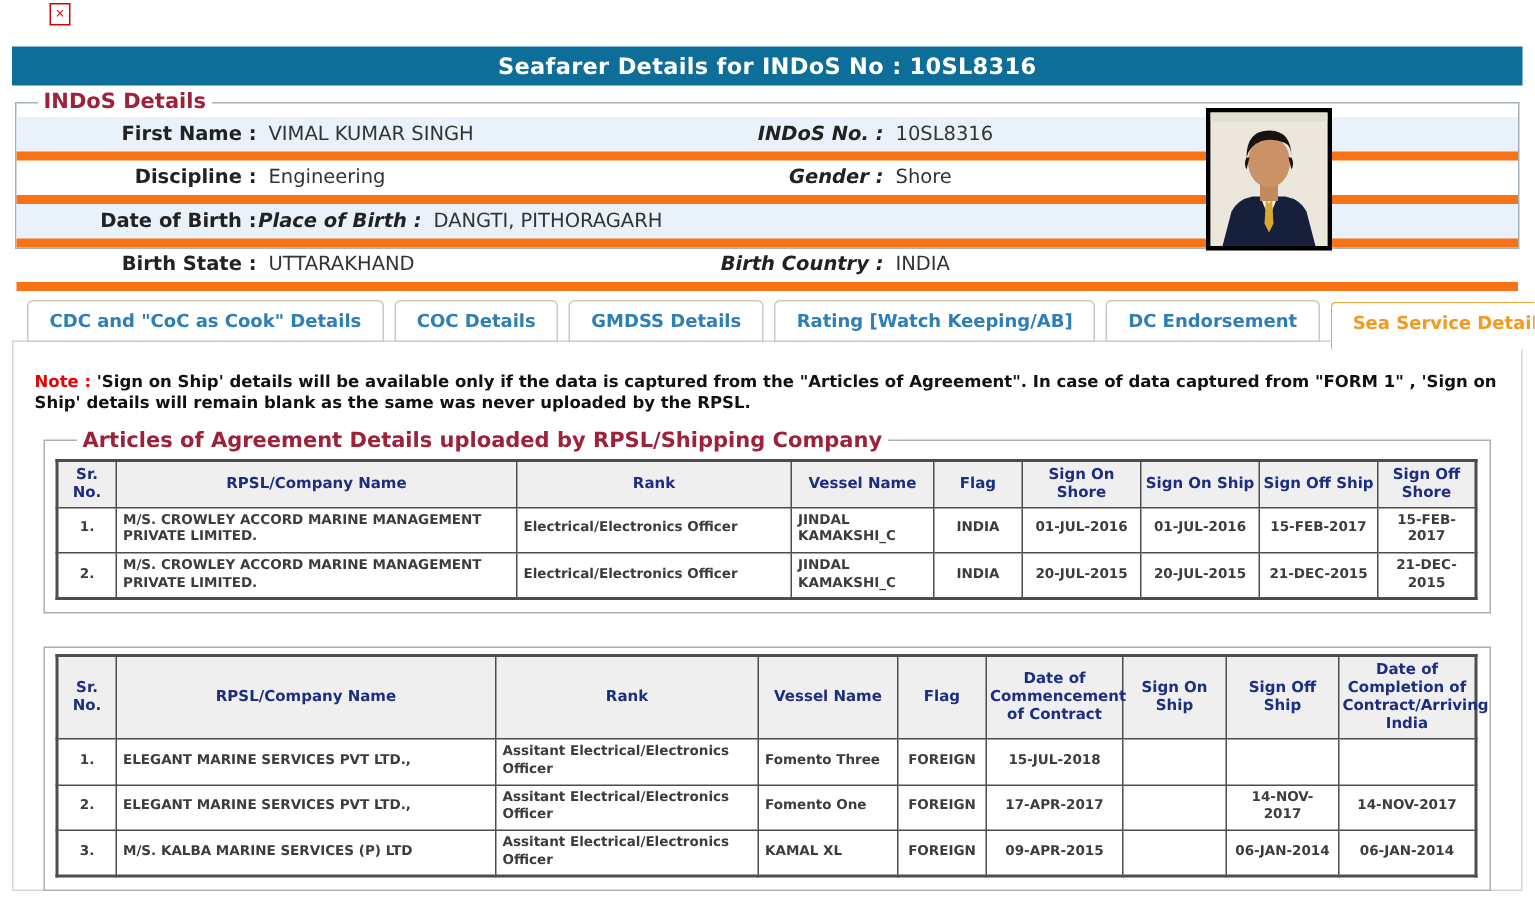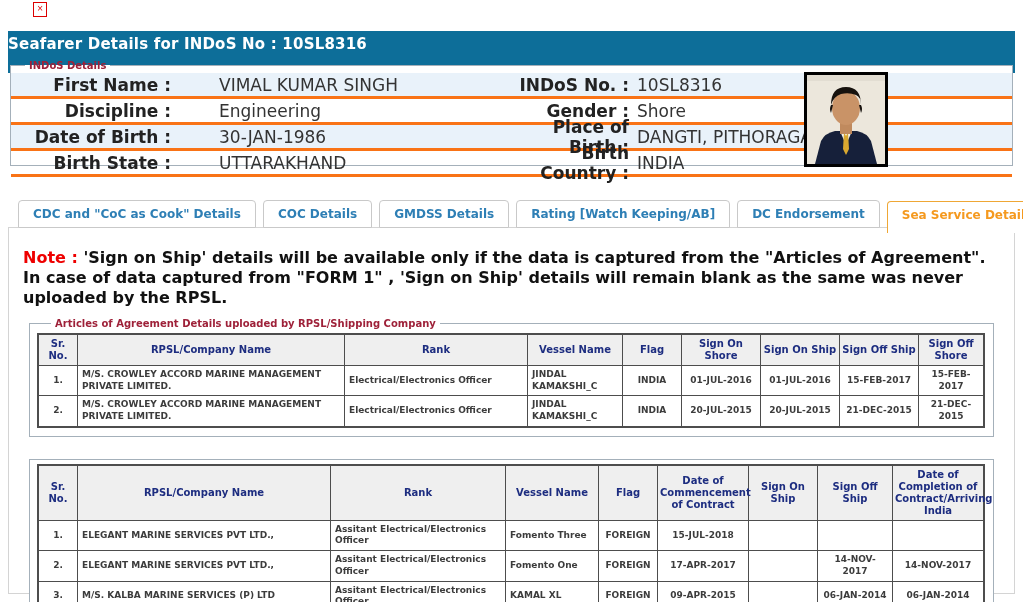--- a/index.html
+++ b/index.html
@@ -9,39 +9,39 @@
     overflow:hidden;
   }
   
   .broken-img{
     position:absolute;left:33px;top:2px;width:12px;height:13px;
     border:1px solid #dd0000;color:#dd0000;font-size:8px;line-height:12px;
     text-align:center;background:#fff;
   }
   
   .title-bar{
-    position:absolute;left:8px;right:8px;top:31px;height:42px;
+    position:absolute;left:8px;right:8px;top:31px;height:26px;
     background:#0d6e99;color:#ffffff;font-weight:bold;font-size:15px;
-    line-height:26px;letter-spacing:.2px;
+    text-align:center;line-height:26px;letter-spacing:.2px;
   }
   
   fieldset{border:1px solid #a4b0ba;}
   legend{
-    color:#9e2139;font-weight:bold;font-size:10px;padding:0 4px;margin-left:14px;
+    color:#9e2139;font-weight:bold;font-size:14px;padding:0 4px;margin-left:14px;
   }
   .indos-fs{
     position:absolute;left:8px;right:8px;top:60px;height:106px;
     padding:2px 0 0 0;box-sizing:border-box;background:#fff;
   }
-  .frow{display:flex;height:23px;align-items:center;font-size:17px;color:#333;
-    border-bottom:3px solid #f97316;}
+  .frow{display:flex;height:23px;align-items:center;font-size:13px;color:#333;
+    border-bottom:6px solid #f97316;}
   .frow.alt{background:#e9f2fa;}
   .lbl1{width:160px;text-align:right;font-weight:bold;color:#222;flex:none;}
-  .val1{width:300px;padding-left:8px;flex:none;white-space:nowrap;margin-left:40px;}
-  .lbl2{width:110px;text-align:right;font-weight:bold;color:#222;flex:none;}
+  .val1{width:300px;padding-left:8px;flex:none;white-space:nowrap;}
+  .lbl2{width:110px;text-align:right;font-weight:bold;color:#222;flex:none;font-style:italic;}
   .val2{flex:1;padding-left:8px;white-space:nowrap;}
   
   .photo{
     position:absolute;top:72px;right:135px;width:78px;height:89px;
     border:3px solid #000;background:#ece7dc;z-index:5;
   }
   .photo svg{display:block;}
   
   .tab-bar{
     position:absolute;left:8px;right:8px;top:199px;height:29px;
@@ -55,21 +55,21 @@
   .tab.active{
     border-color:#efa735;border-bottom:none;color:#f5991e;
     padding-bottom:11px;margin-bottom:-5px;position:relative;z-index:4;background:#fff;
   }
   
   .content-box{
     position:absolute;left:8px;right:8px;top:227px;bottom:8px;
     border:1px solid #d4d4d4;background:#fff;z-index:1;box-sizing:border-box;
   }
   .note{
-    margin:20px 14px 10px 14px;font-size:16px;font-weight:bold;color:#111;
+    margin:20px 14px 10px 14px;font-size:11px;font-weight:bold;color:#111;
     line-height:1.25;
   }
   .note .note-prefix{color:#ee0000;}
   .tbl-fs{margin:10px 20px 0 20px;padding:4px 8px 8px 7px;background:#fff;}
   .tbl-fs + .tbl-fs{margin-top:22px;}
   table{
     width:100%;border-collapse:collapse;table-layout:fixed;
     border:2px solid #4d4d4d;background:#fff;
   }
   th{
@@ -117,21 +117,20 @@
         <span class="val2">10SL8316</span>
       </div>
       <div class="frow">
         <span class="lbl1">Discipline :</span>
         <span class="val1">Engineering</span>
         <span class="lbl2">Gender :</span>
         <span class="val2">Shore</span>
       </div>
       <div class="frow alt">
         <span class="lbl1">Date of Birth :</span>
-        <span class="val1">30-JAN-1986</span>
         <span class="lbl2">Place of Birth :</span>
         <span class="val2">DANGTI, PITHORAGARH</span>
       </div>
       <div class="frow">
         <span class="lbl1">Birth State :</span>
         <span class="val1">UTTARAKHAND</span>
         <span class="lbl2">Birth Country :</span>
         <span class="val2">INDIA</span>
       </div>
     </div>

